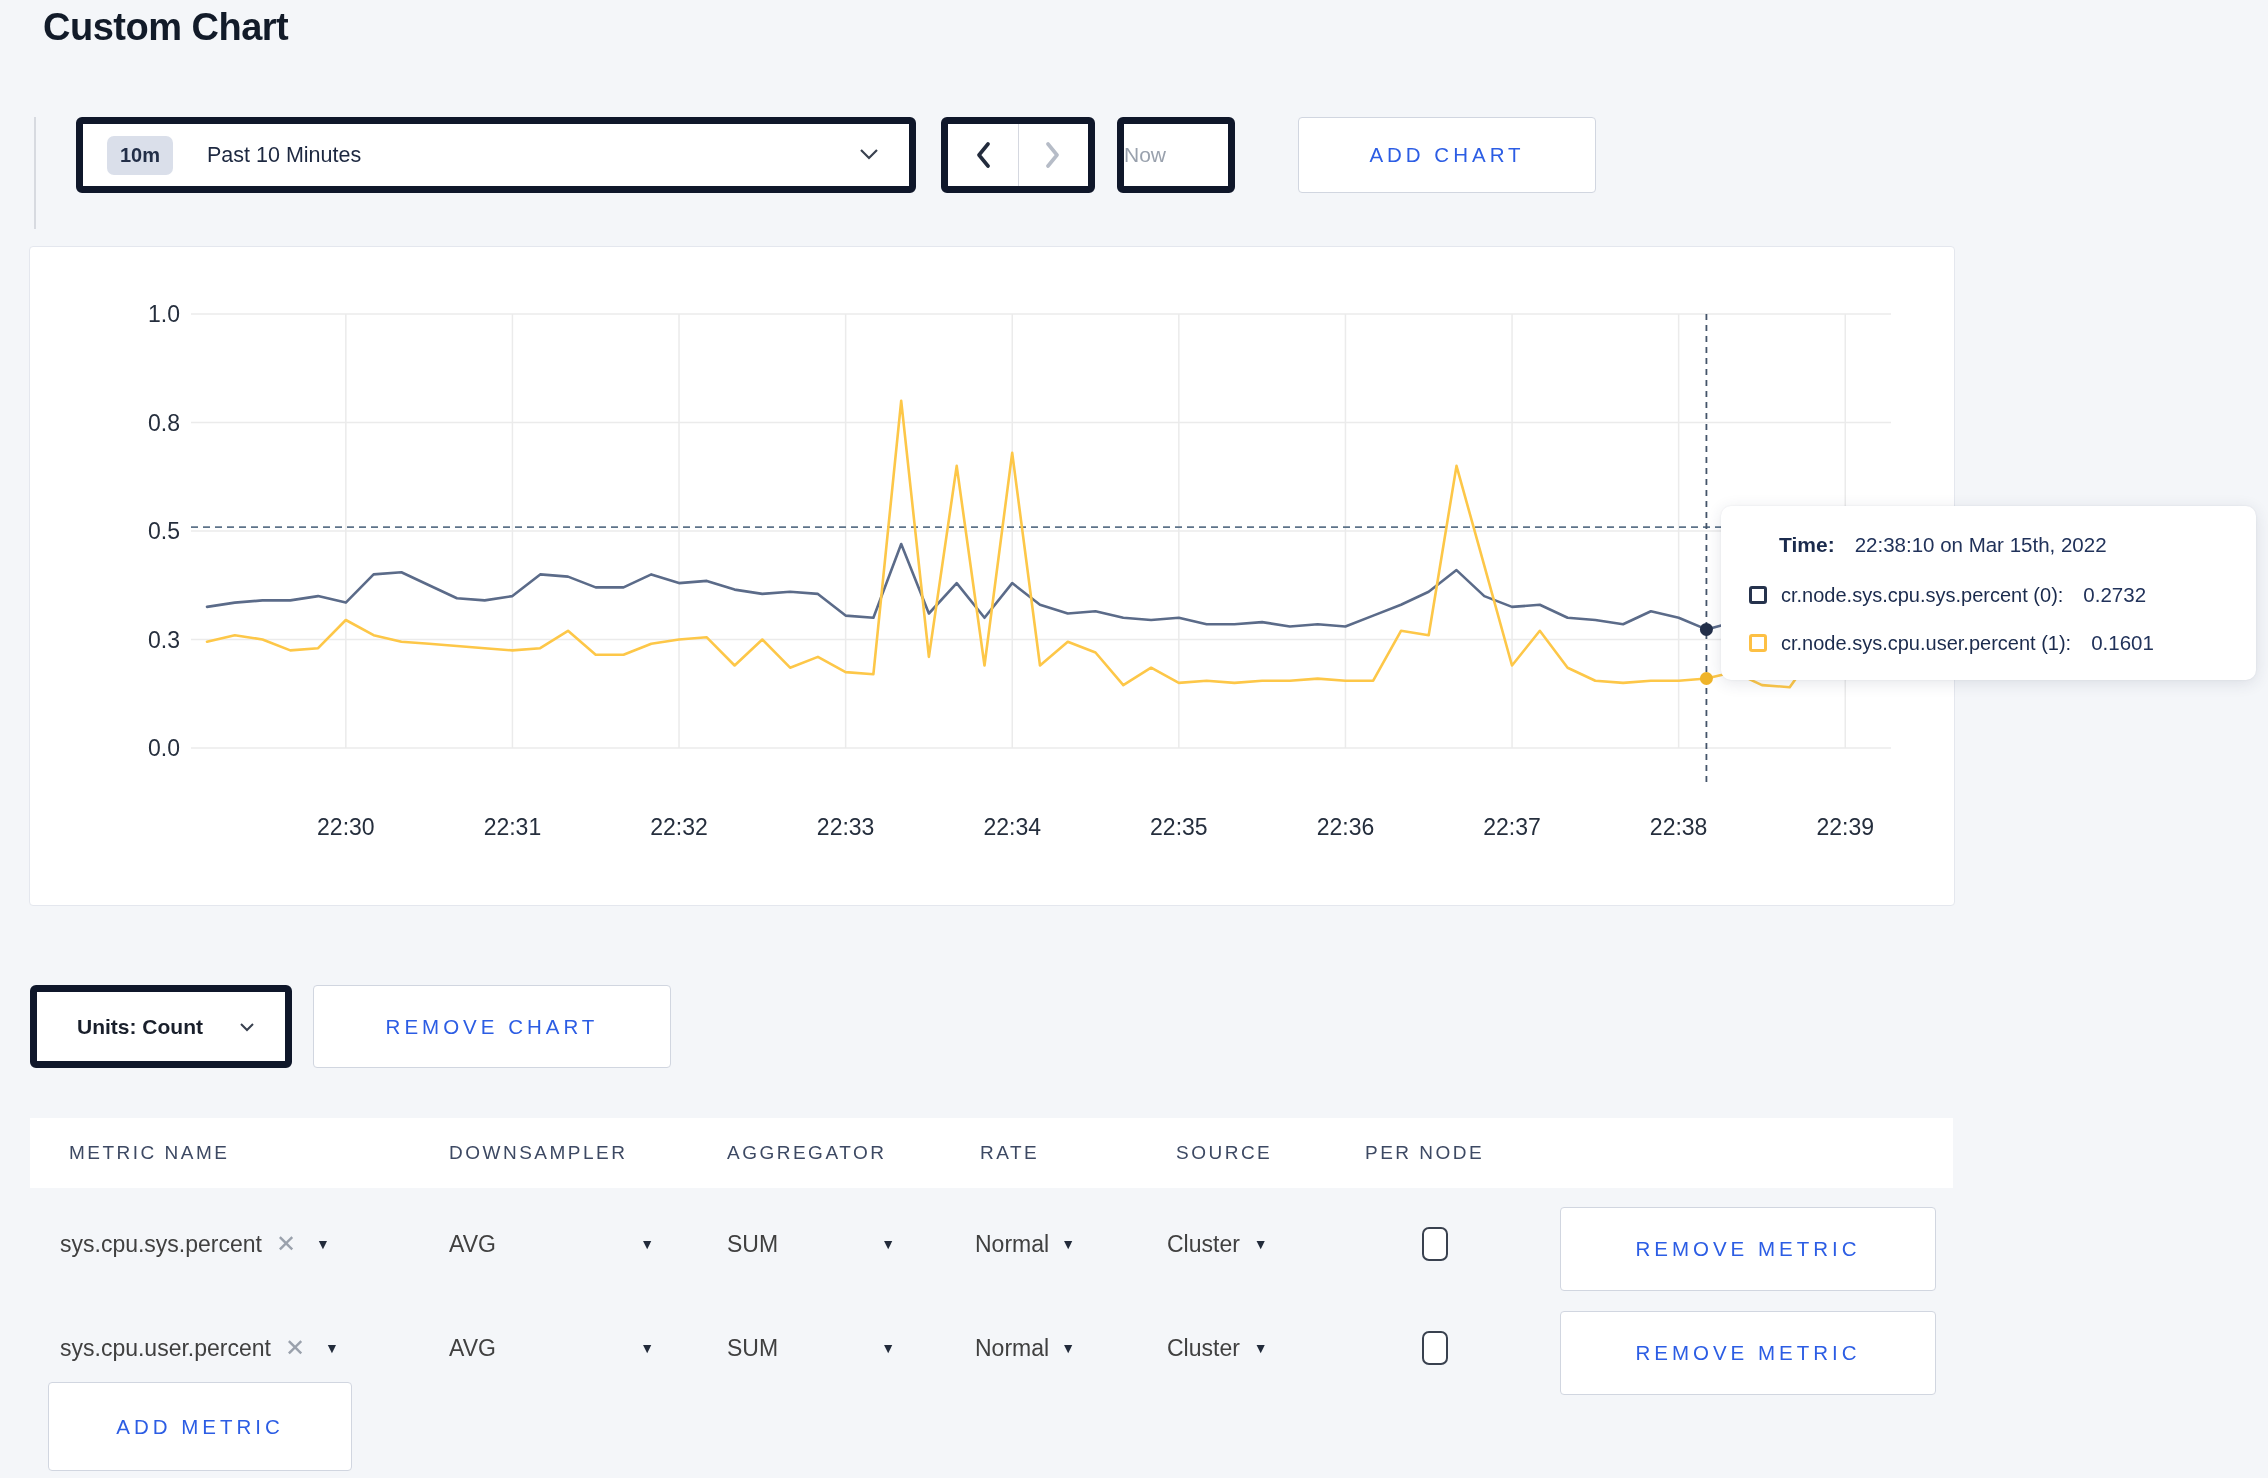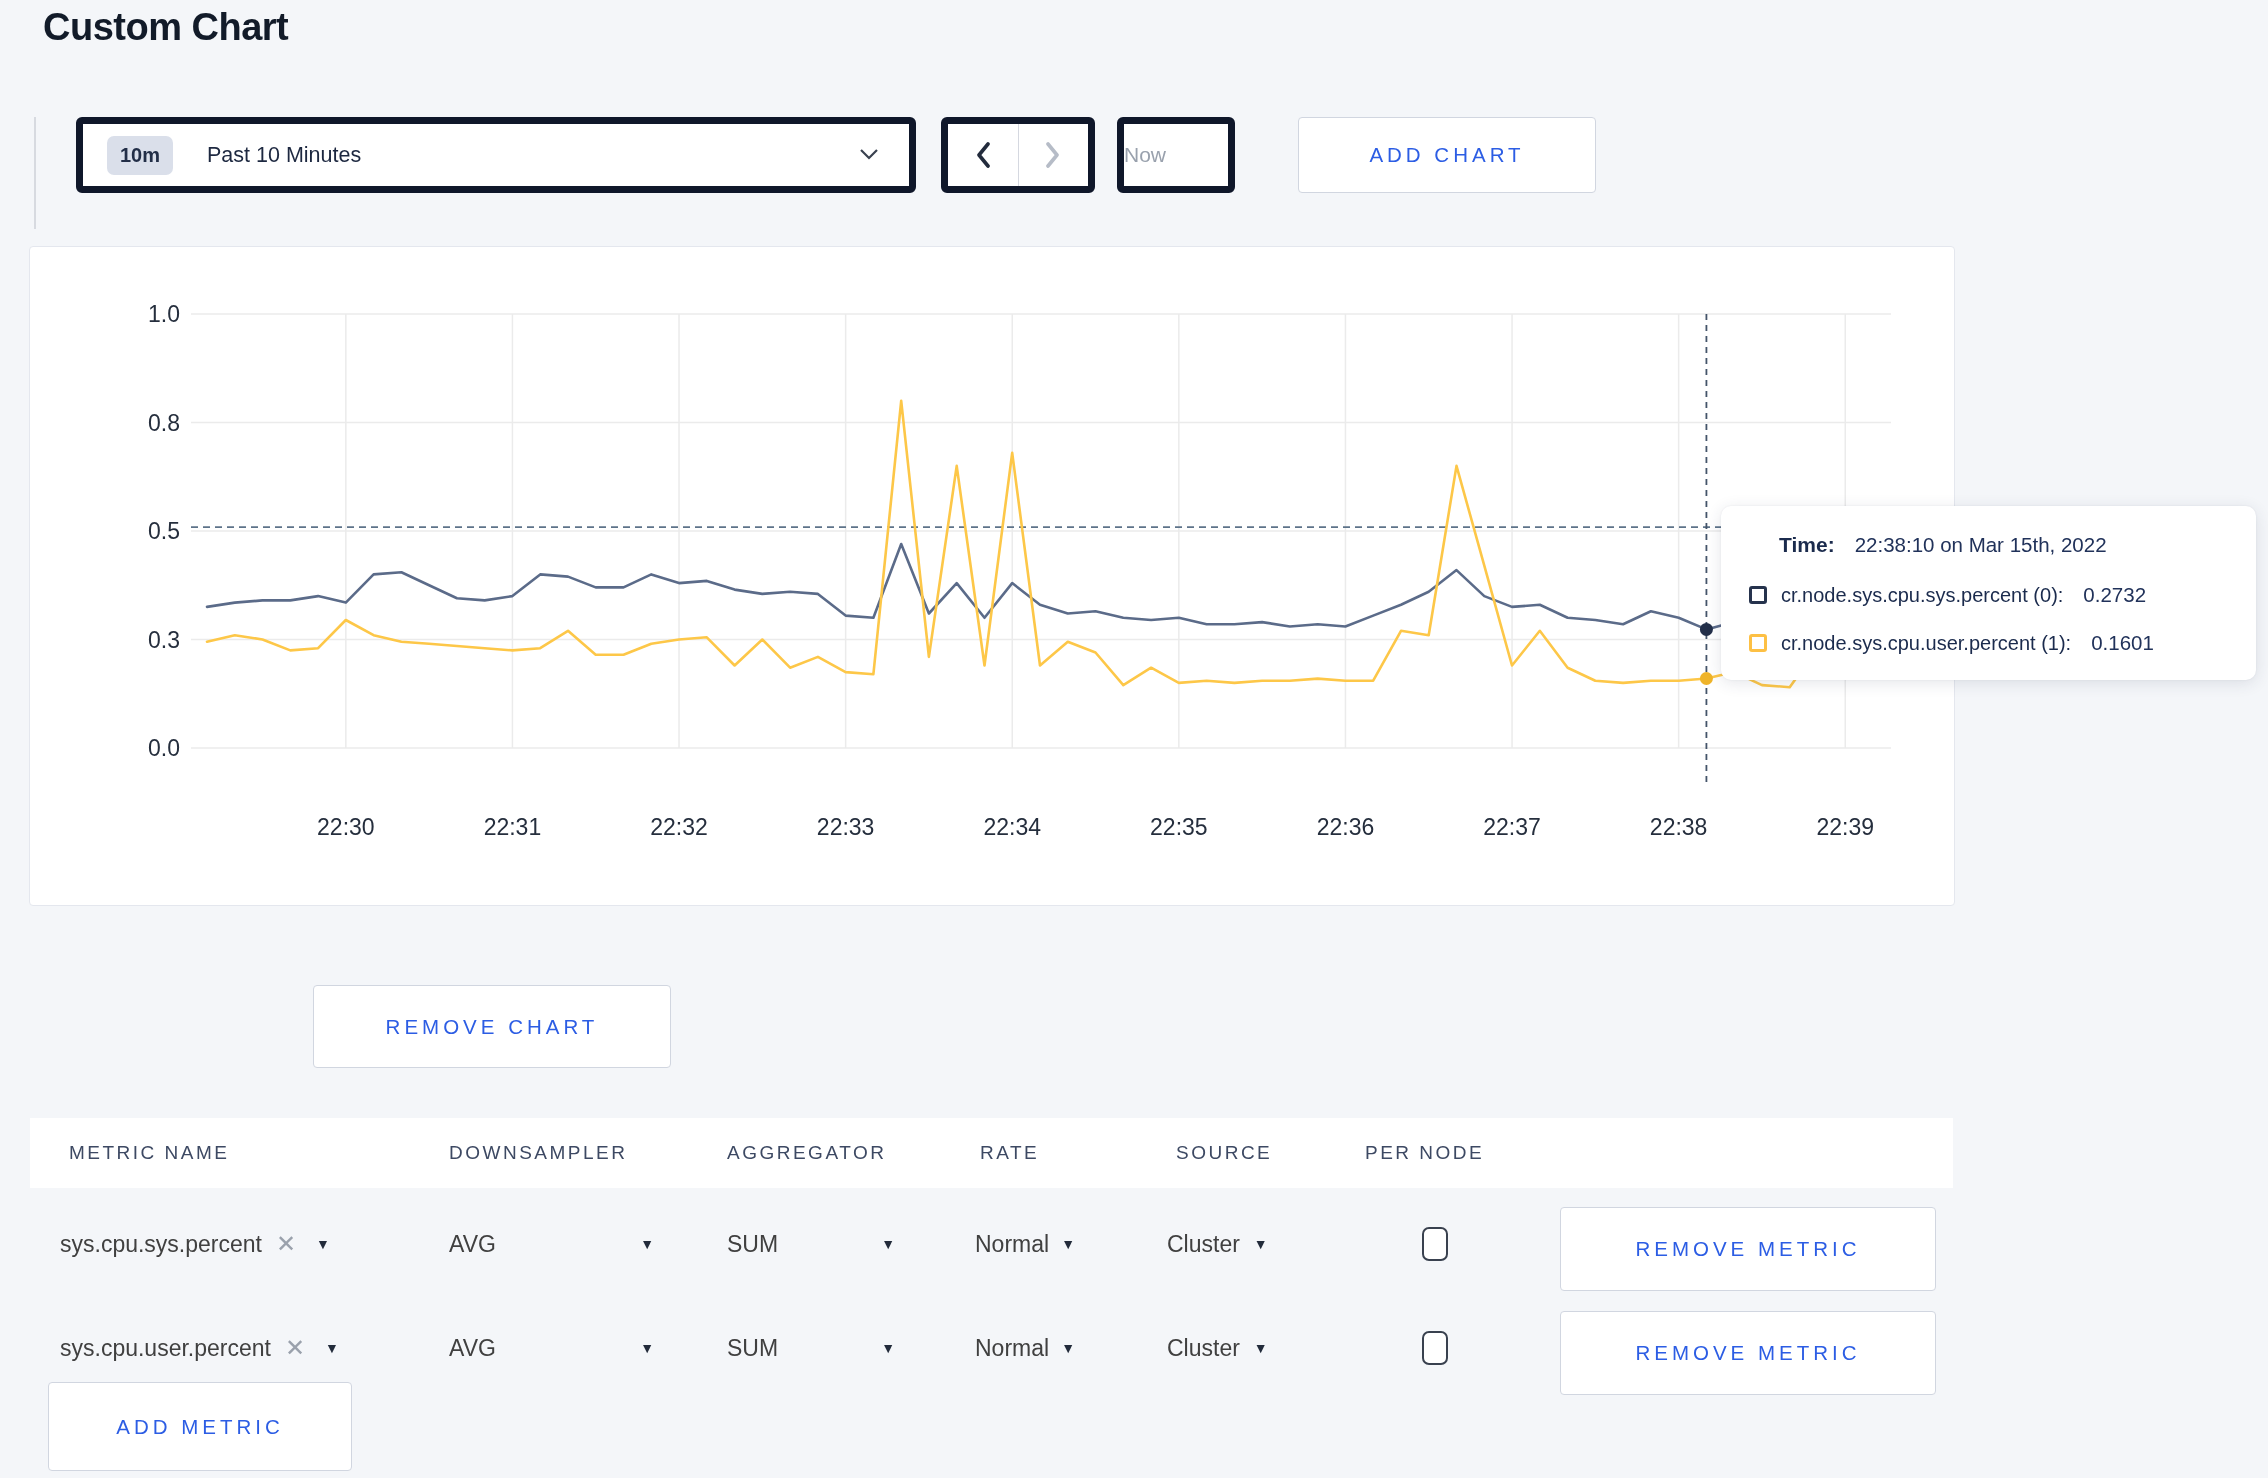--- a/index.html
+++ b/index.html
@@ -158,20 +158,28 @@
       <span class="tt-name">cr.node.sys.cpu.sys.percent (0):</span>
       <span class="tt-value">0.2732</span>
     </div>
     <div class="tt-row tt-s1">
       <span class="tt-square" style="border-color:#fdc044;"></span>
       <span class="tt-name">cr.node.sys.cpu.user.percent (1):</span>
       <span class="tt-value">0.1601</span>
     </div>
   </div>
 
+  <div class="abs ctl units-select">
+    <span class="units-label">Units: Count</span>
+    <span class="chev">
+      <svg width="16" height="10" viewBox="0 0 16 10">
+          <polyline points="2,2 8,8 14,2" fill="none" stroke="#39414f" stroke-width="2"></polyline>
+        </svg>
+    </span>
+  </div>
   <div class="abs btn blue-btn remove-chart-btn">REMOVE CHART</div>
 
   <div class="abs tbl-header">
     <div class="th" style="left:39px">METRIC NAME</div>
     <div class="th" style="left:419px">DOWNSAMPLER</div>
     <div class="th" style="left:697px">AGGREGATOR</div>
     <div class="th" style="left:950px">RATE</div>
     <div class="th" style="left:1146px">SOURCE</div>
     <div class="th" style="left:1335px">PER NODE</div>
   </div>

